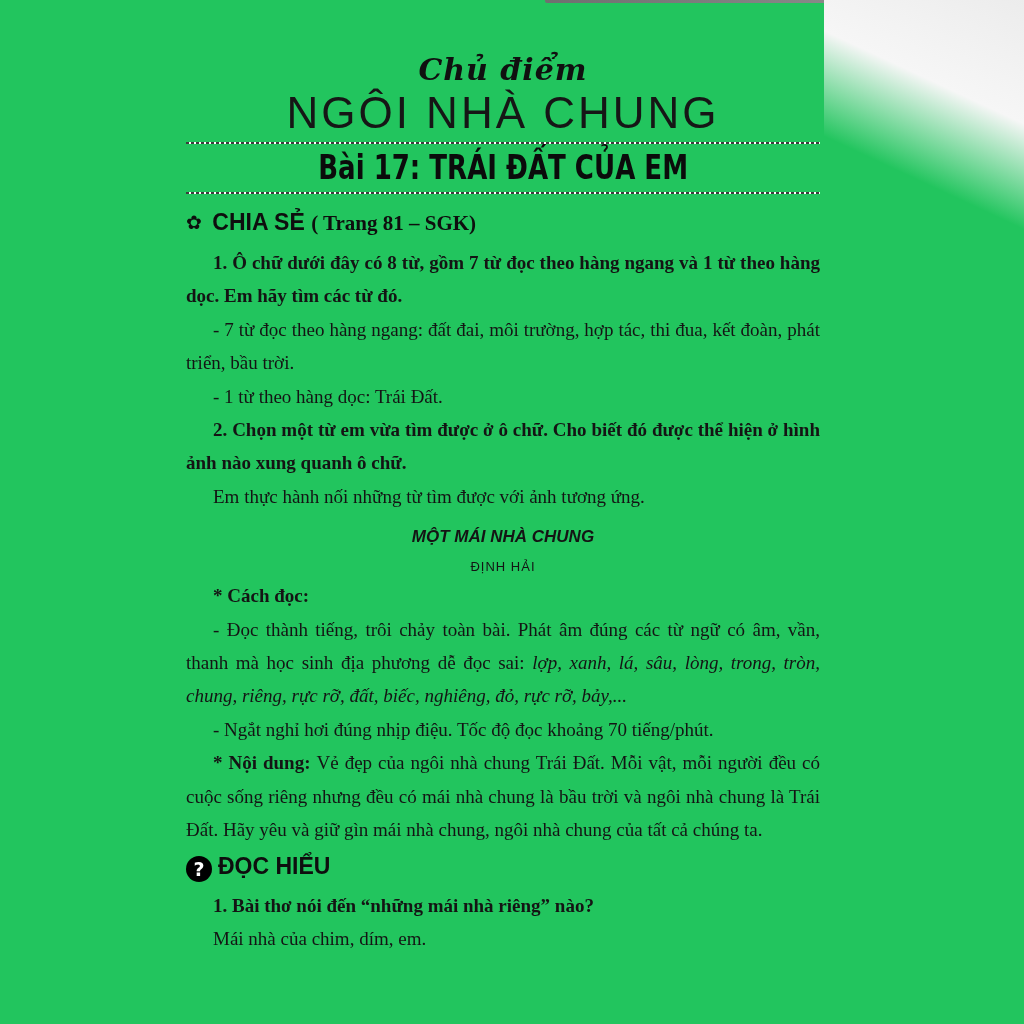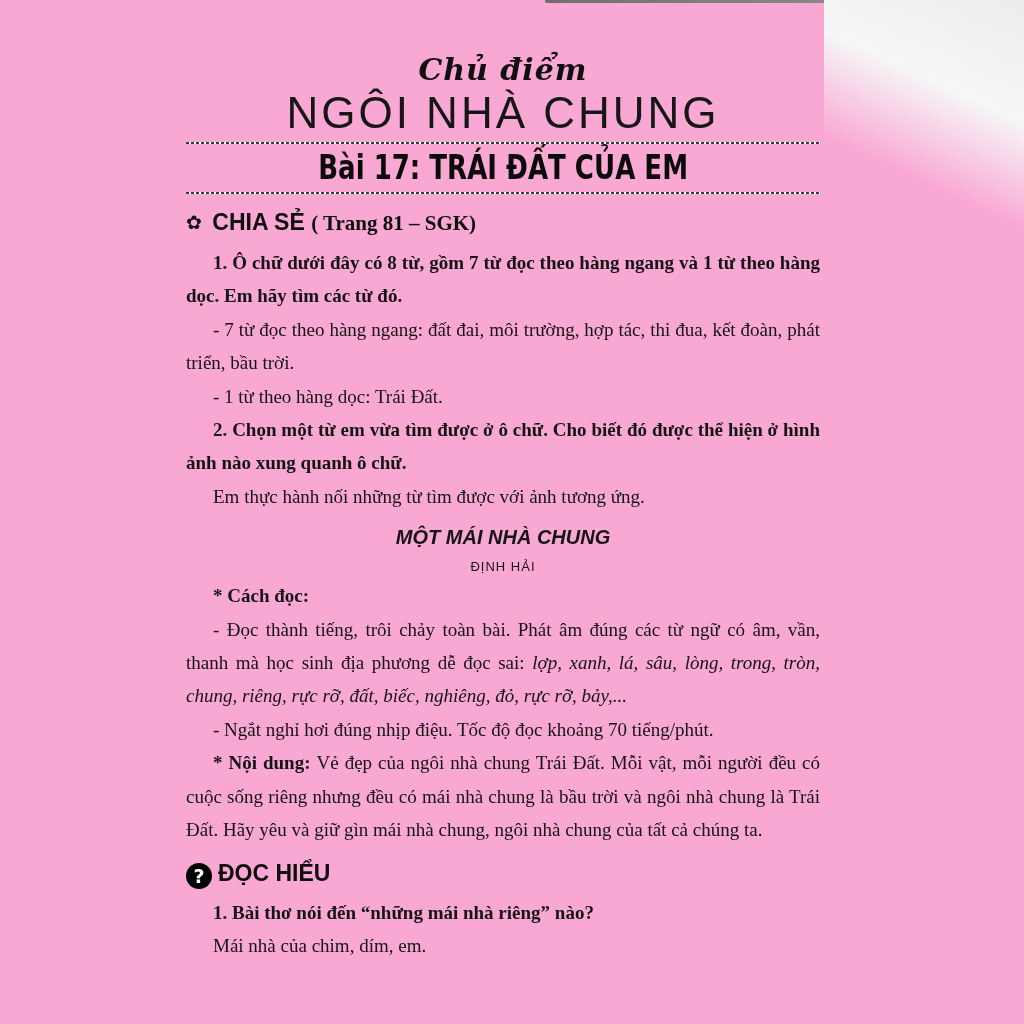--- a/index.html
+++ b/index.html
@@ -1,19 +1,19 @@
 <!DOCTYPE html>
 <html lang="vi"><head>
 <meta charset="utf-8">
 <style>
   html,body{margin:0;padding:0;background:#ffffff;}
   .page{
     position:relative;
     width:1024px;height:1024px;
-    background:#f9a8d4;
+    background:#22c55e;
     overflow:hidden;
     font-family:"Liberation Serif","DejaVu Serif",serif;
     color:#141414;
   }
   
   .top-edge{
     position:absolute;top:0;left:545px;width:445px;height:3px;
     background:linear-gradient(90deg,#6f6f6f,#8b8b8b 70%,#aFAFAF);
     border-radius:0 0 2px 2px;
   }
@@ -94,31 +94,31 @@
     font-size:19px;line-height:33.4px;
     text-align:justify;
     text-indent:27px;
     margin:0;
   }
   .para.bold{font-weight:bold;}
   .poem-title{
     margin-top:9px;text-align:center;
     font-family:"Liberation Sans","DejaVu Sans",sans-serif;
     font-weight:bold;font-style:italic;
-    font-size:20px;line-height:30px;
+    font-size:17px;line-height:30px;
   }
   .poem-author{
     margin-top:3px;text-align:center;
     font-family:"Liberation Sans","DejaVu Sans",sans-serif;
     font-size:13px;line-height:24px;
     letter-spacing:1px;
   }
   .label-line{}
   .italic-words{font-style:italic;}
-  .doc-hieu-head{margin-top:11px;}
+  .doc-hieu-head{margin-top:4px;}
   .mt8{margin-top:8px;}
 </style>
 </head>
 <body>
 
 <div class="page">
   <div class="top-edge"></div>
   <div class="corner-wash"></div>
 
   <div class="content">

